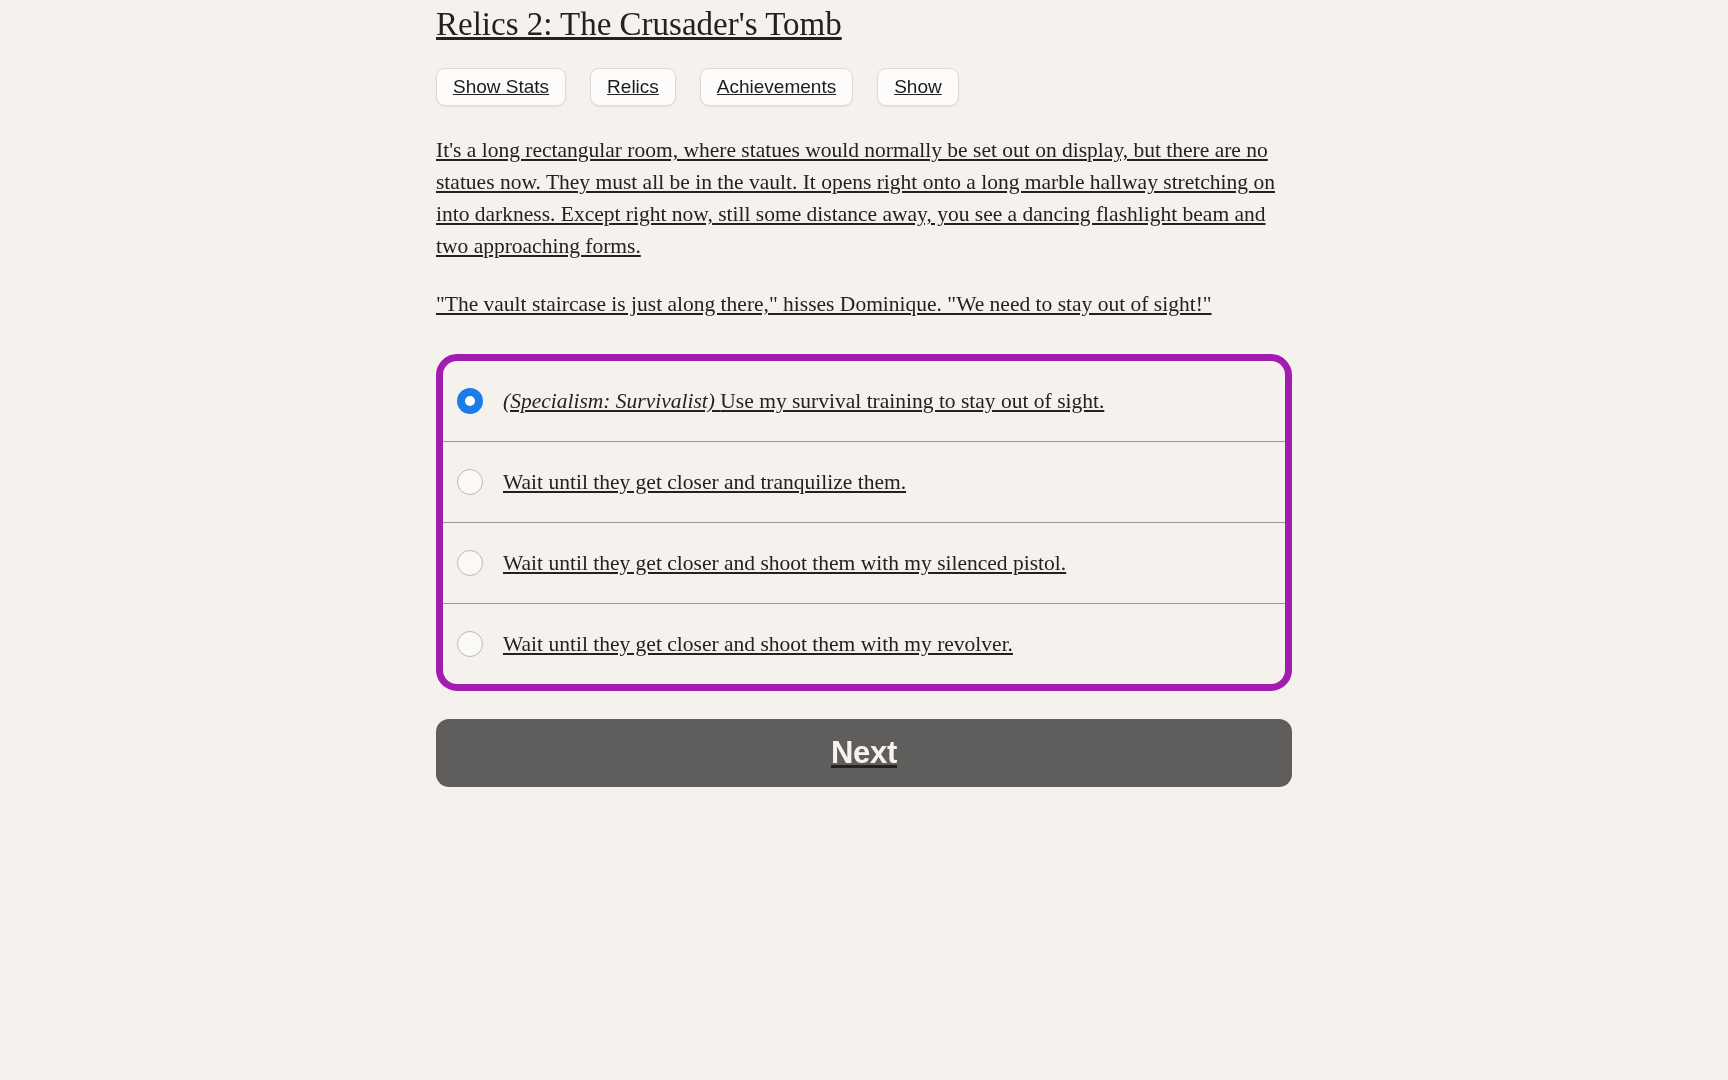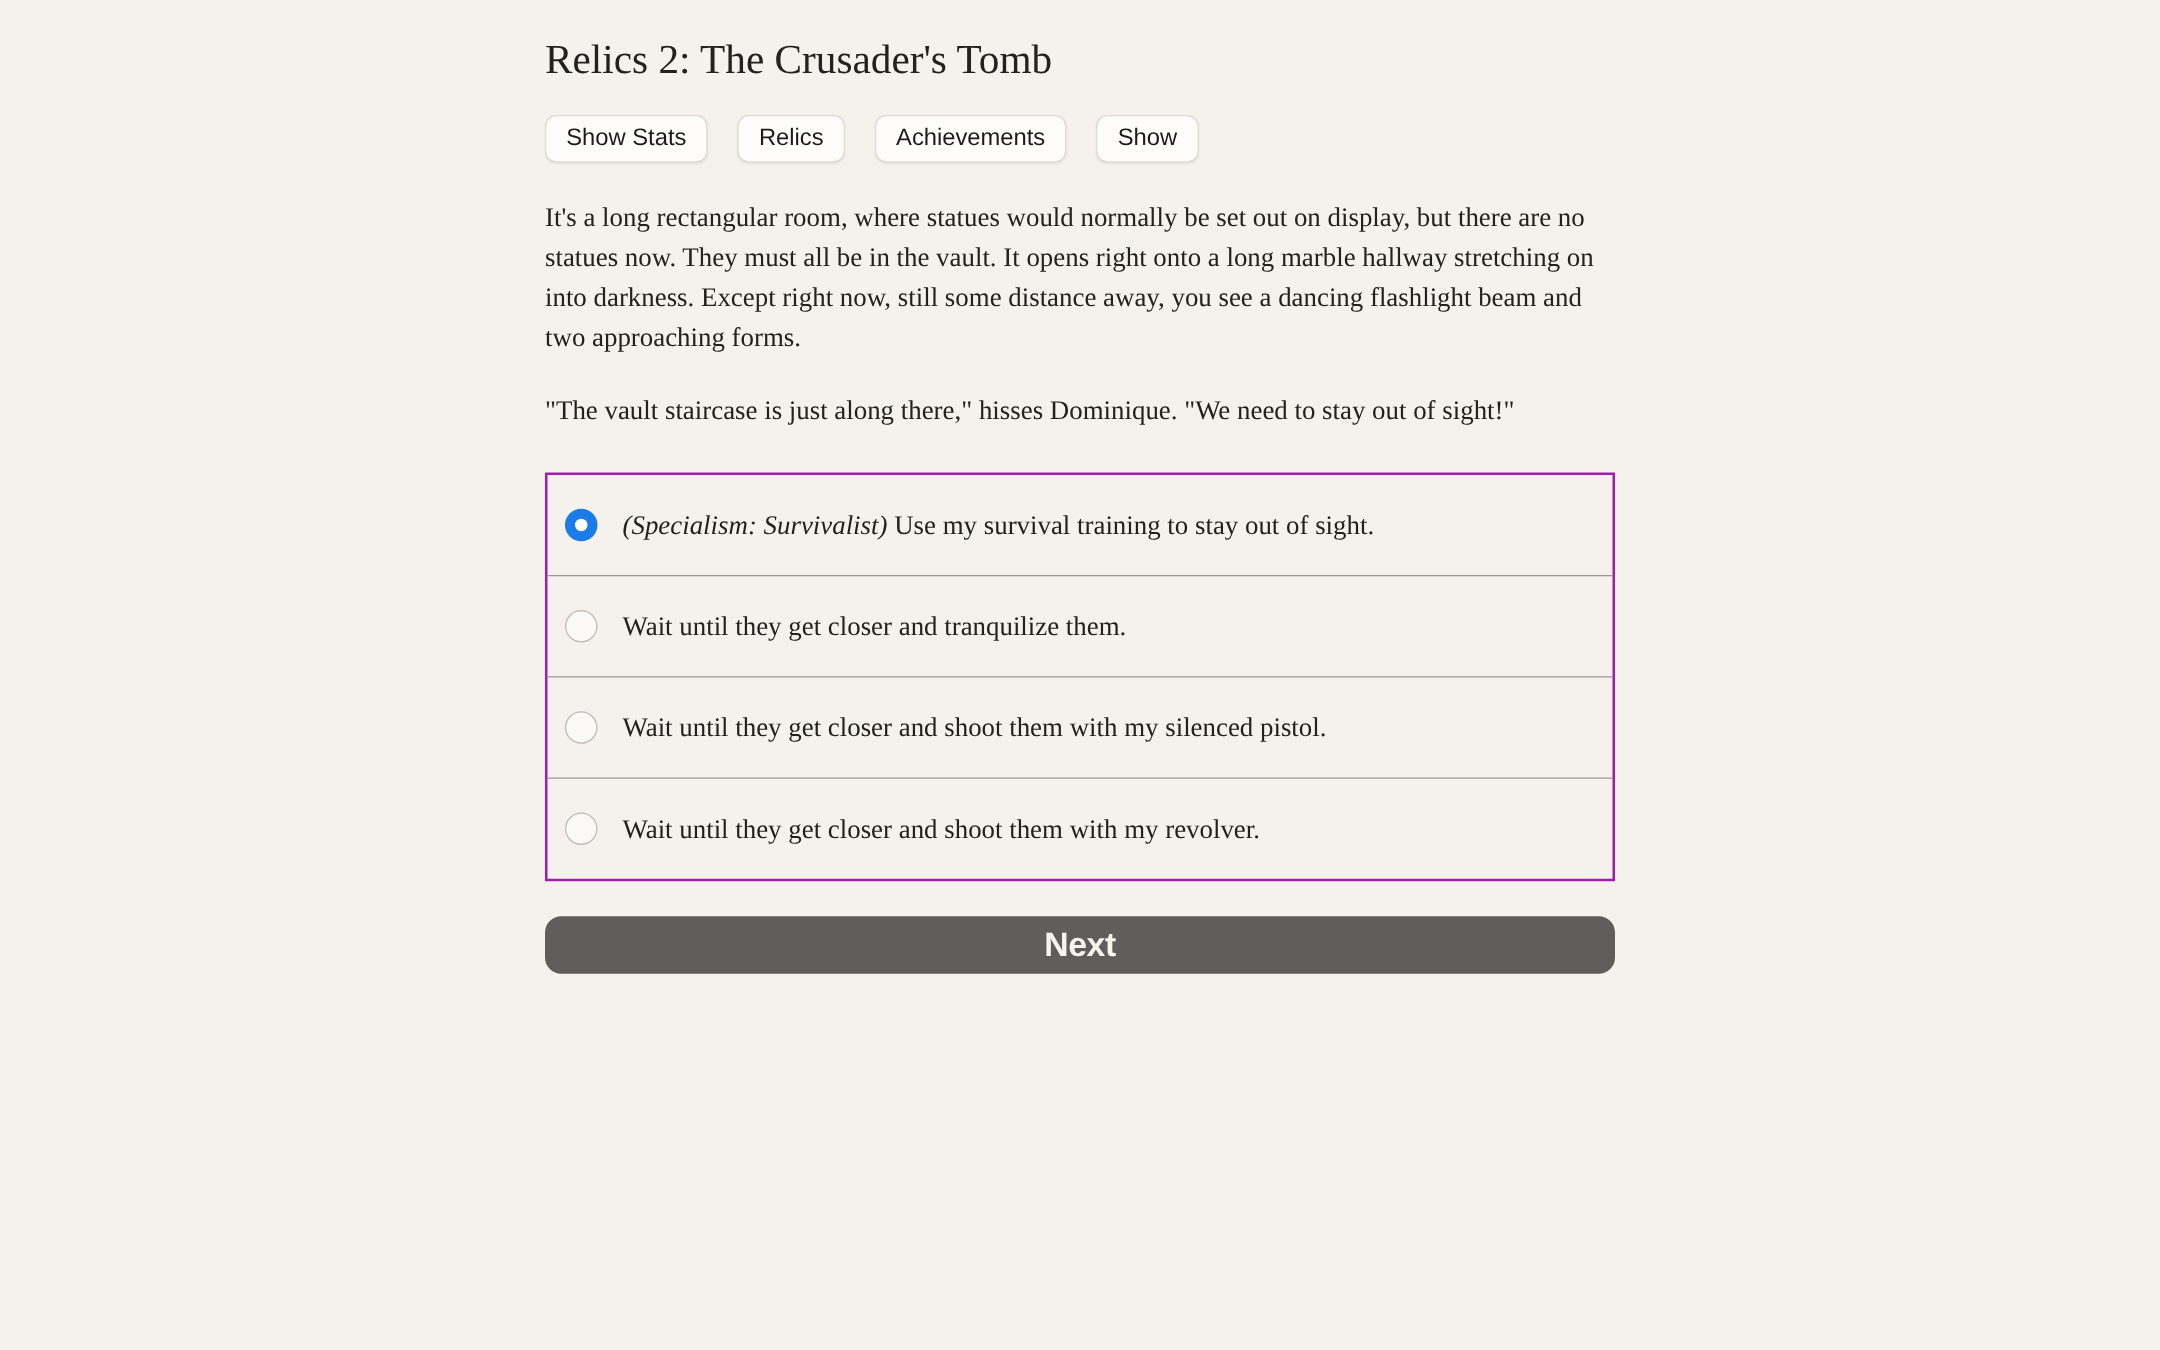--- a/index.html
+++ b/index.html
@@ -8,21 +8,22 @@
     width: 1728px;
     height: 1080px;
     background: #f5f1ec;
     overflow: hidden;
     font-family: "Liberation Serif", serif;
     color: #25211e;
   }
   .column {
     width: 856px;
     margin: 0 auto;
-    padding-top: 28px;
+    padding-top: 4px;
+    text-decoration: underline;
   }
   .page-title {
     font-size: 33px;
     font-weight: 400;
     line-height: 40px;
     margin: 0 0 24px 0;
     color: #25211e;
   }
   .author {
     font-size: 24px;
@@ -47,22 +48,22 @@
     cursor: pointer;
     white-space: nowrap;
   }
   .story-paragraph {
     font-size: 21.5px;
     line-height: 32px;
     margin: 0 0 26px 0;
   }
   .choice-list {
     margin: 34px 0 28px 0;
-    border: 2px solid #a21caf;
-    border-radius: 0;
+    border: 7px solid #a21caf;
+    border-radius: 21px;
     overflow: hidden;
   }
   .choice-option {
     display: flex;
     align-items: center;
     height: 80px;
     border-bottom: 1px solid #9b9894;
     cursor: pointer;
     padding-left: 14px;
   }
@@ -101,29 +102,29 @@
     padding-right: 20px;
   }
   .specialism {
     font-style: italic;
   }
   .next-button {
     display: flex;
     align-items: center;
     justify-content: center;
     width: 100%;
-    height: 46px;
+    height: 68px;
     box-sizing: border-box;
     background: #605e5c;
     border: none;
     border-radius: 13px;
     color: #f7f4f0;
     font-family: "Liberation Sans", sans-serif;
     font-weight: bold;
-    font-size: 27px;
+    font-size: 31px;
     letter-spacing: -0.3px;
     cursor: pointer;
   }
 </style>
 </head>
 <body>
 
 <div class="column">
 
   <h1 class="page-title">Relics 2: The Crusader's Tomb</h1>

